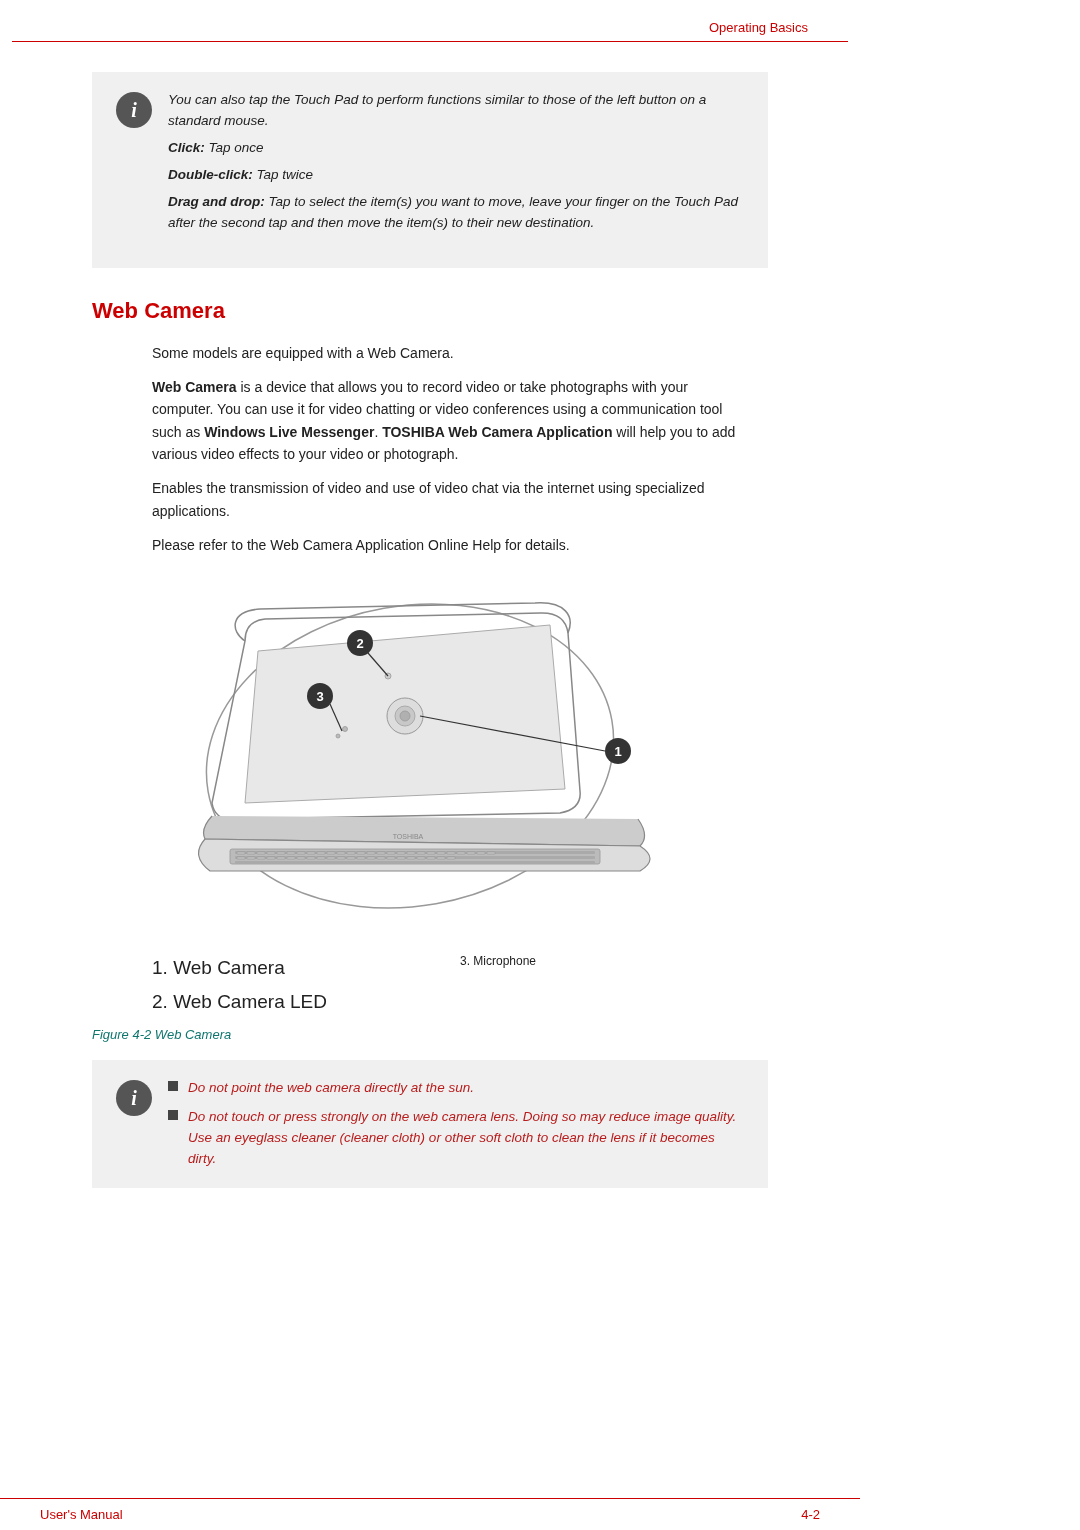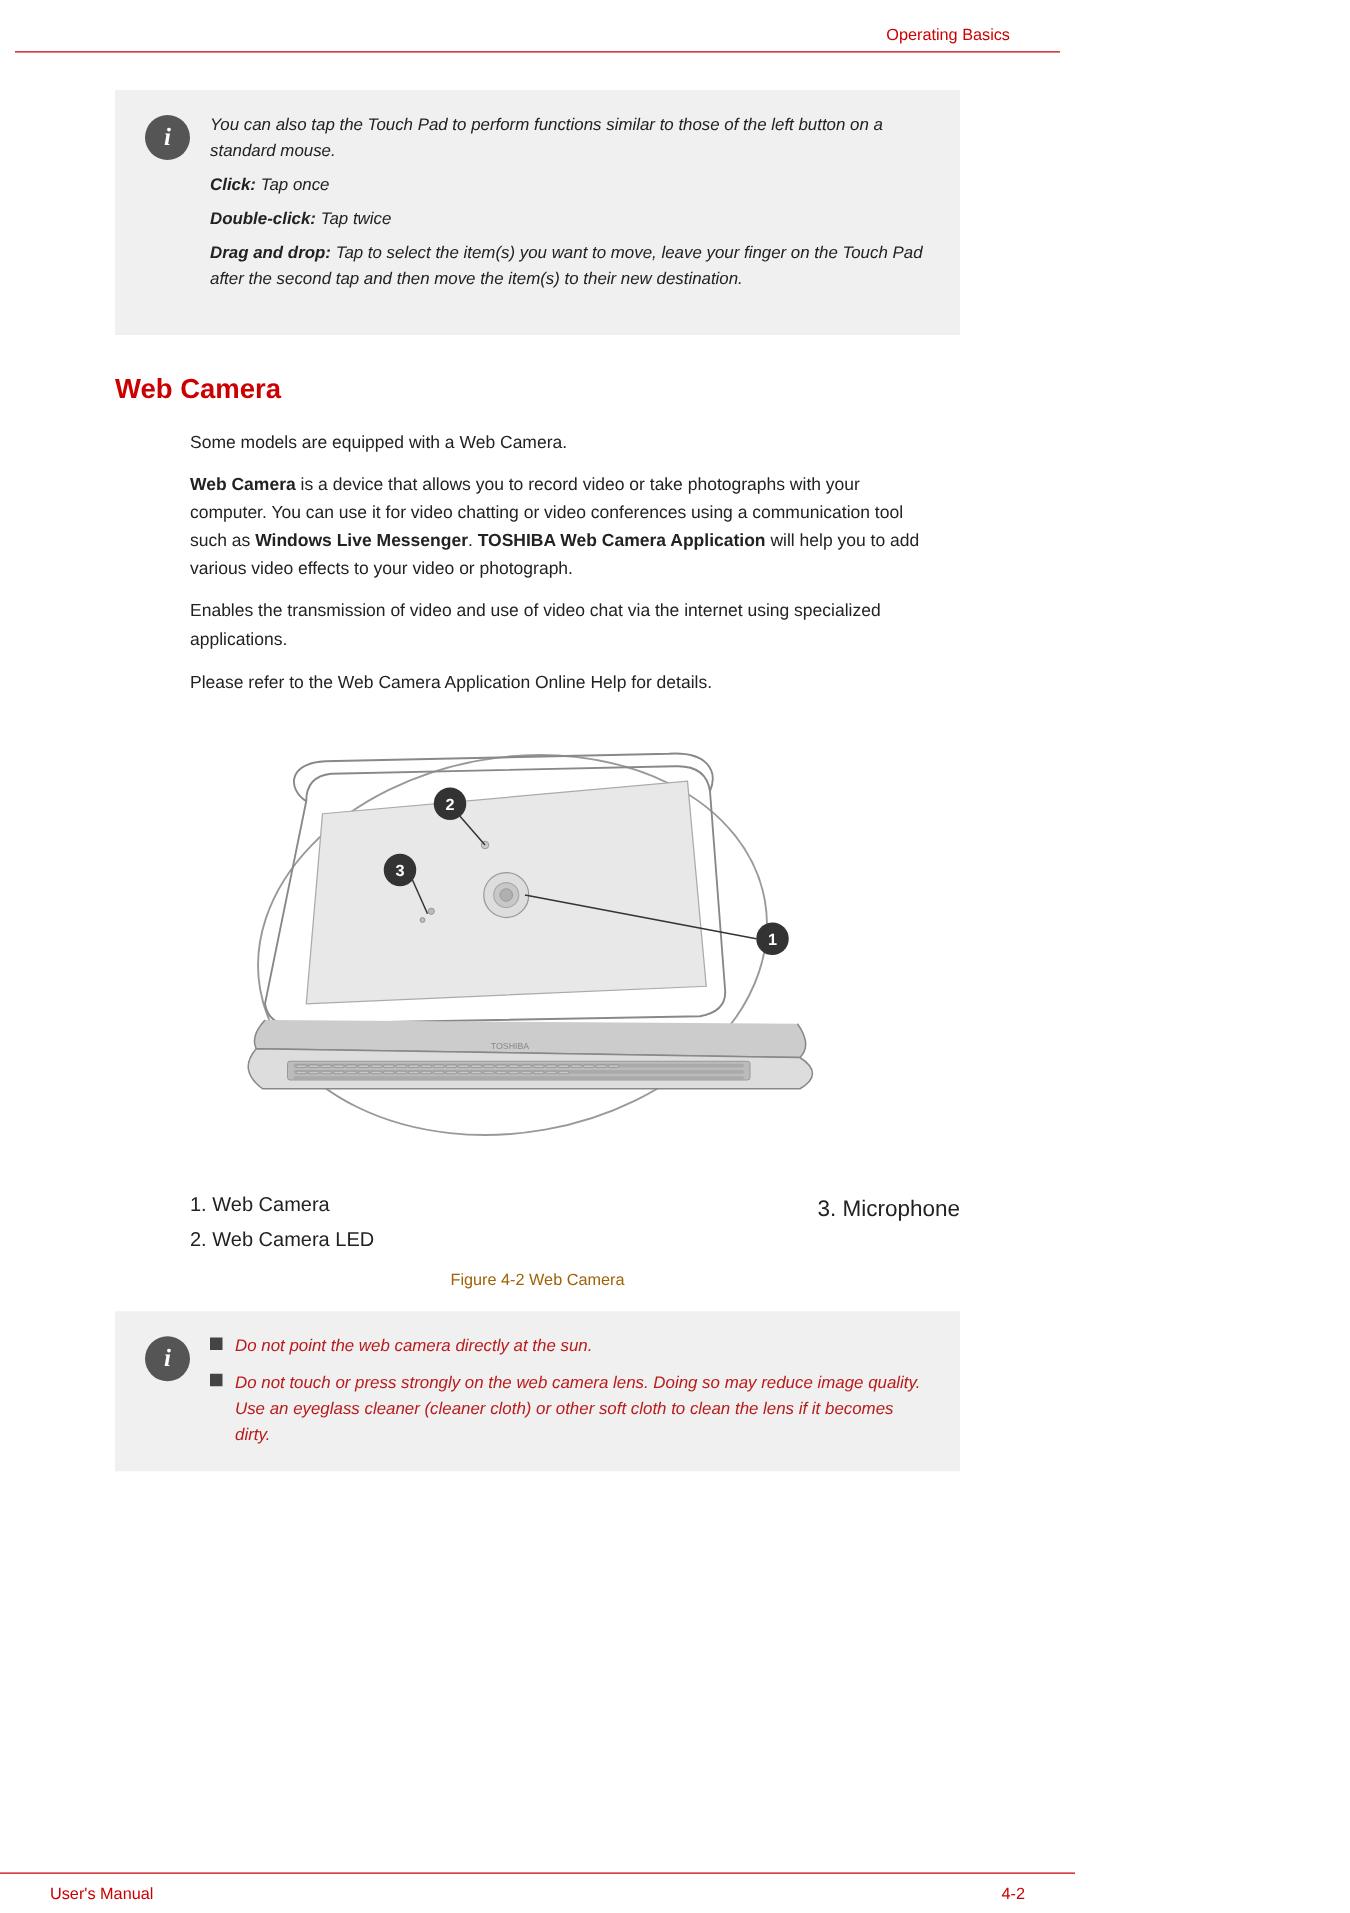--- a/index.html
+++ b/index.html
@@ -109,33 +109,32 @@
     
     .figure-labels {
       display: flex;
       flex-direction: row;
       margin-left: 60px;
       margin-top: 4px;
       gap: 0;
     }
     .labels-col {
       flex: 1;
-      font-size: 16px;
+      font-size: 19px;
       line-height: 1.8;
     }
     .labels-col-right {
       flex: 1;
-      font-size: 18px;
+      font-size: 12px;
       line-height: 1.8;
-      text-align: right;
     }
 
     .figure-caption {
-      text-align: center;
-      color: #a16207;
+      font-style: italic;
+      color: #0f766e;
       font-size: 13px;
       margin: 8px 0 18px 0;
     }
 
     
     .bottom-info-box {
       background: #f0f0f0;
       padding: 18px 24px 18px 24px;
       display: flex;
       gap: 16px;

